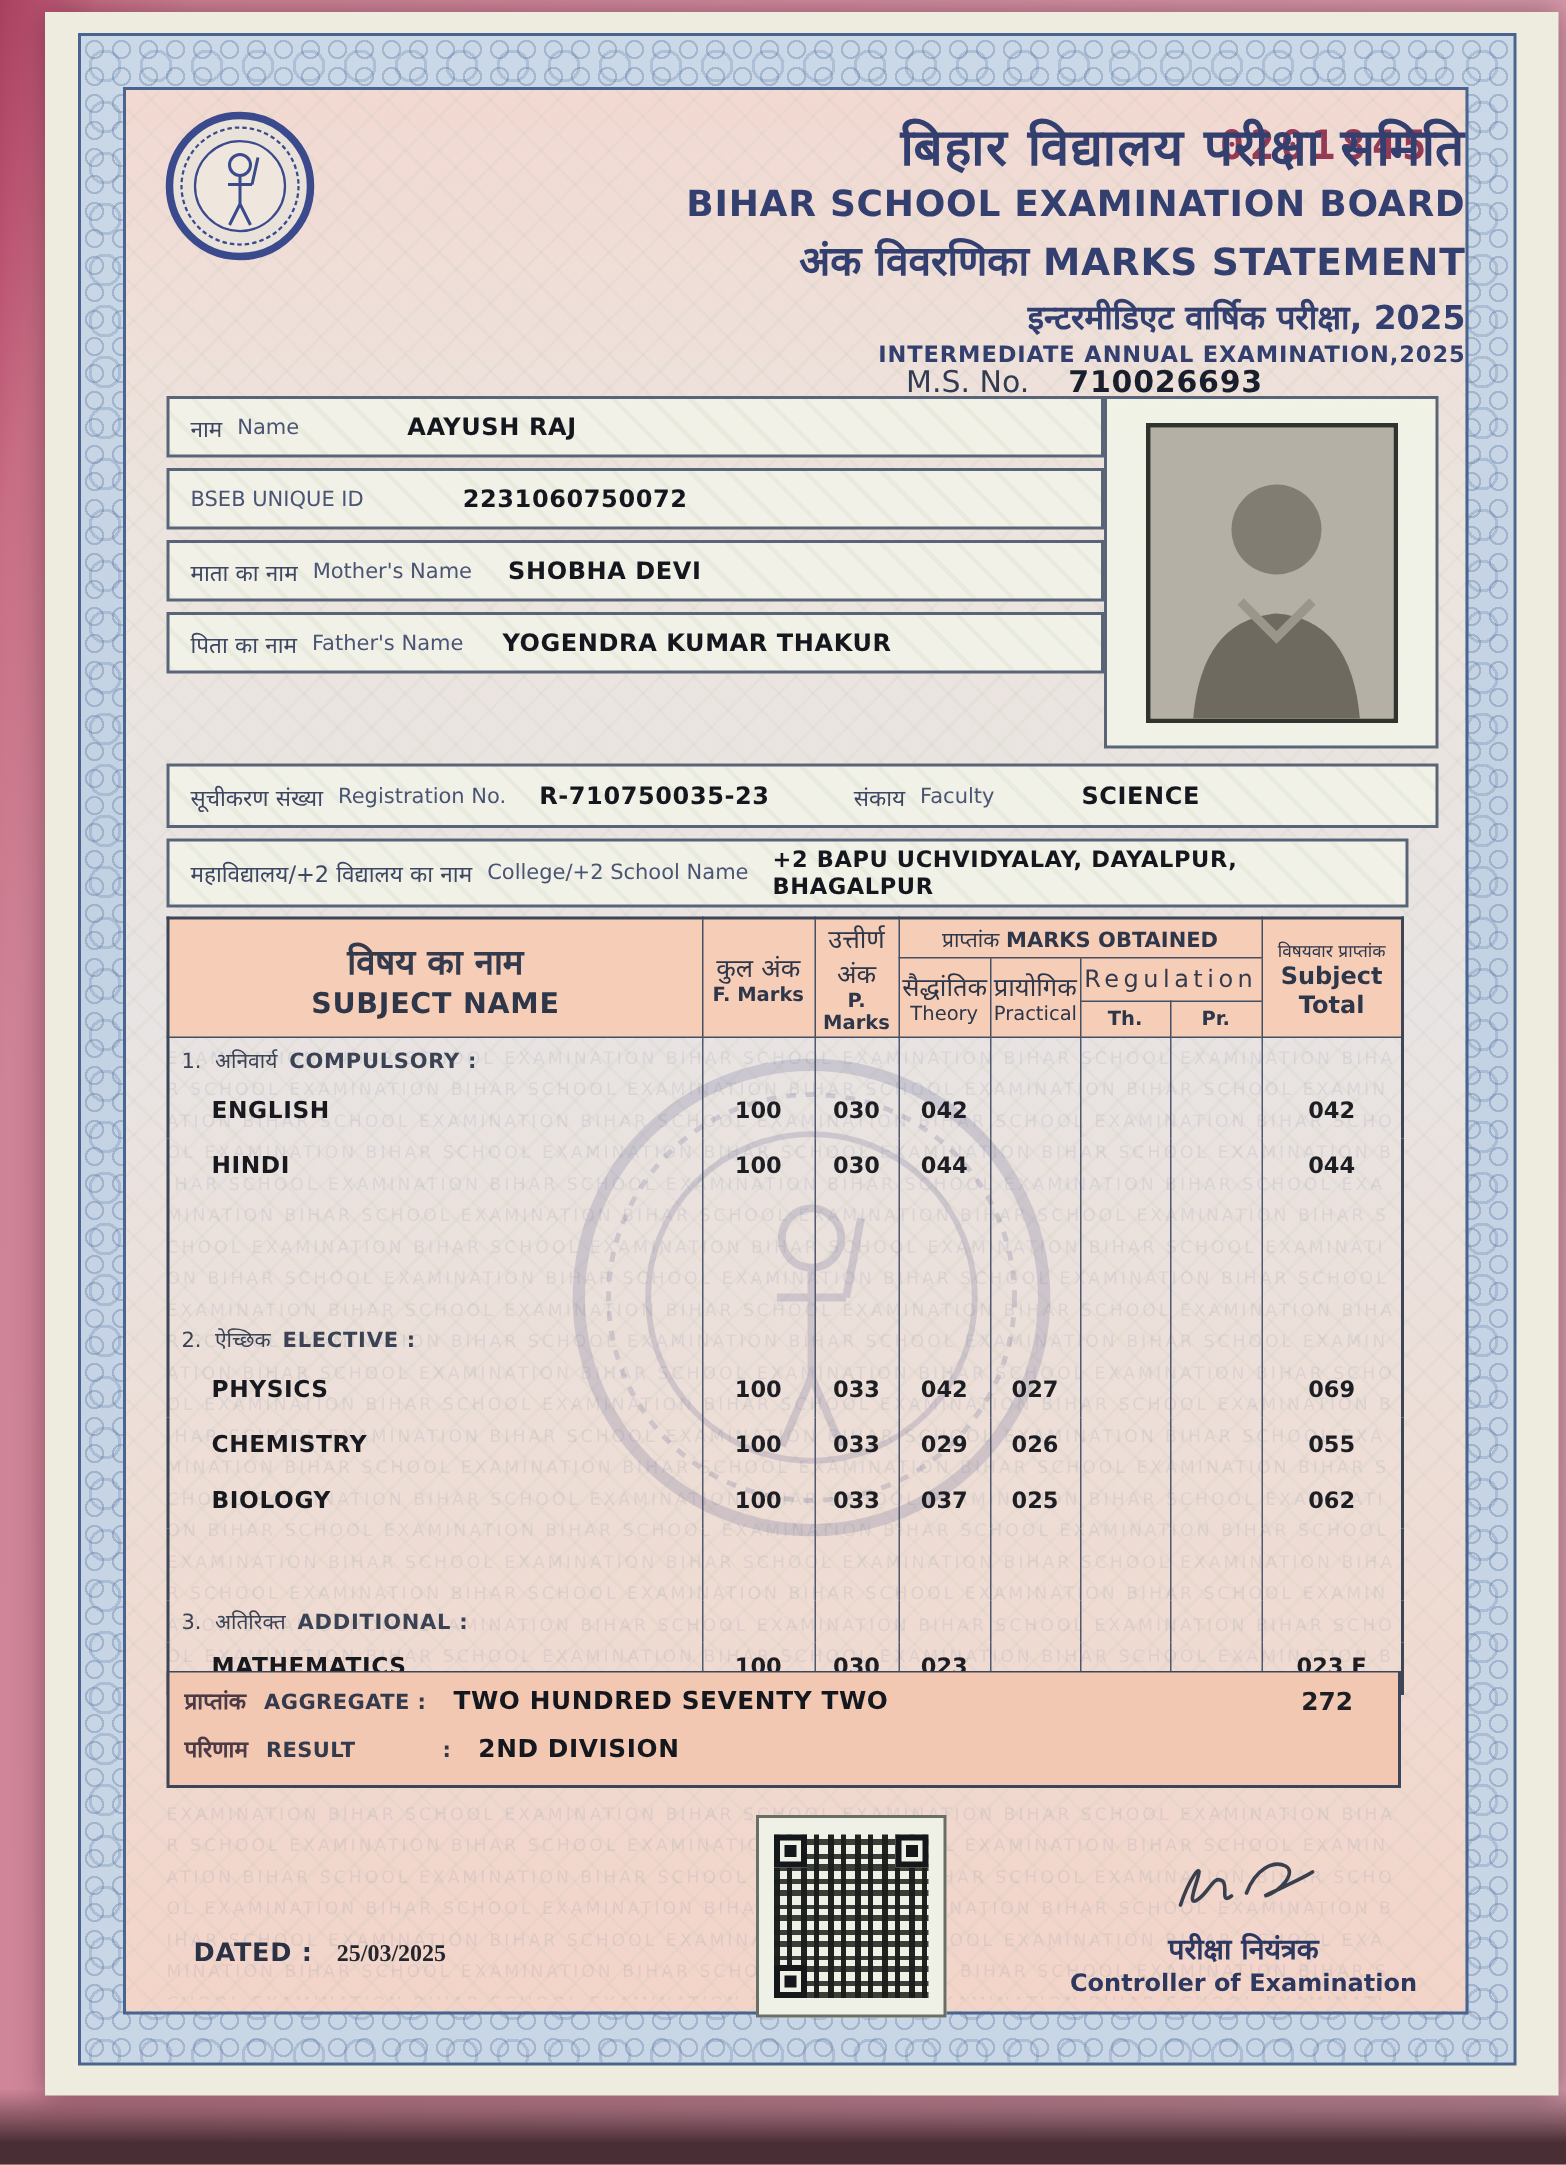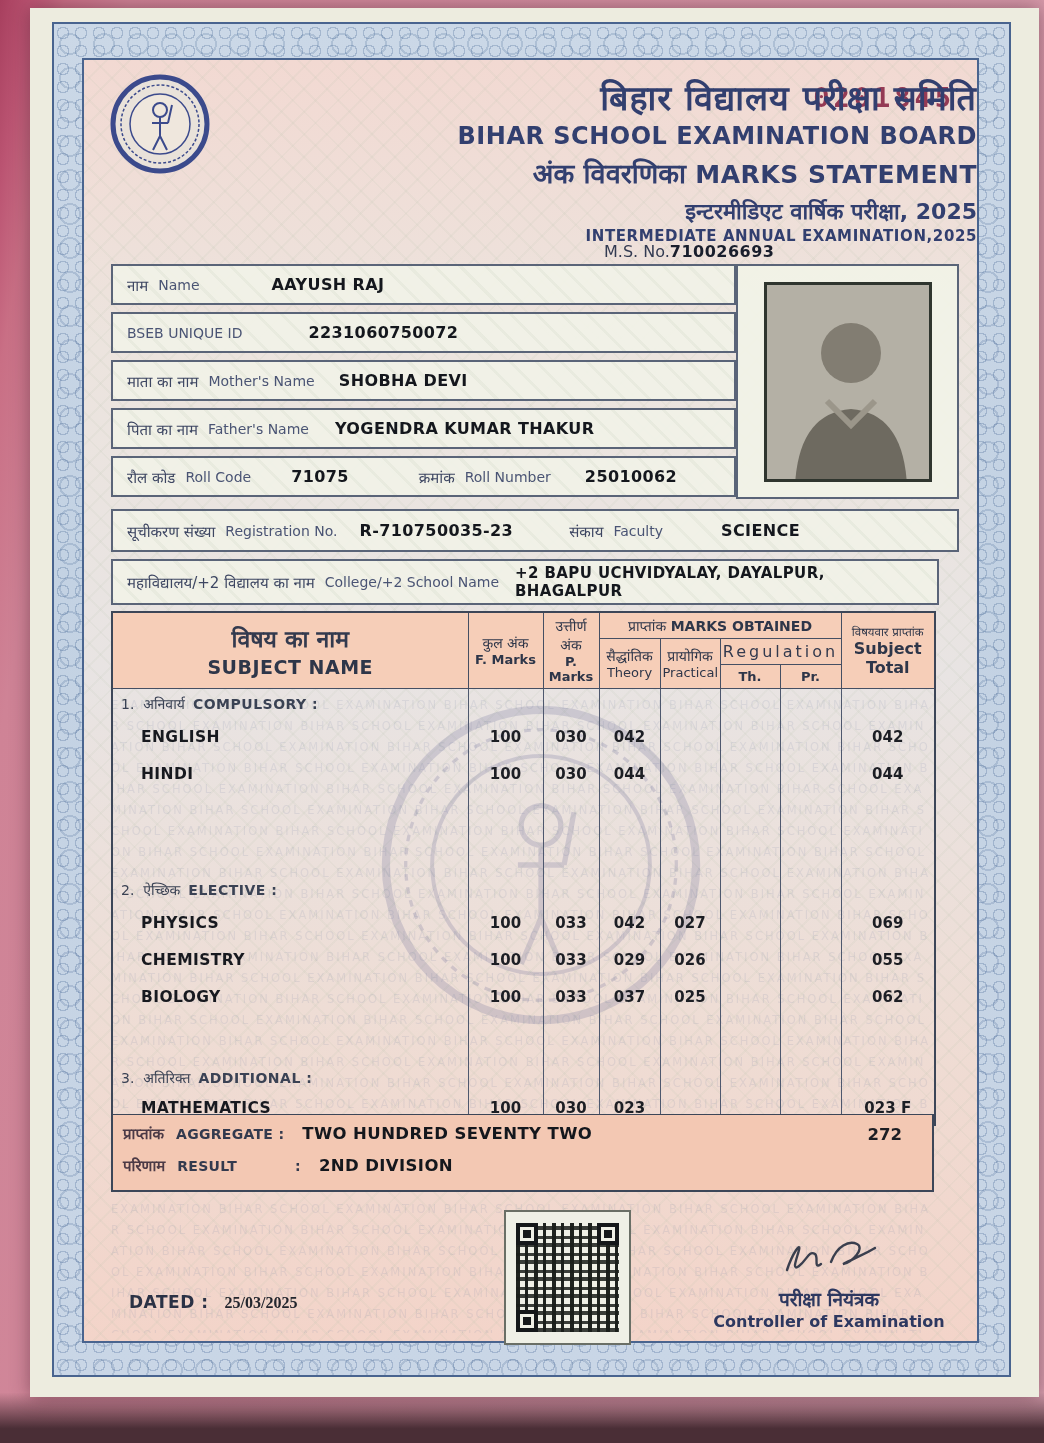--- a/index.html
+++ b/index.html
@@ -44,21 +44,21 @@
   .hdr .marks-line { font-size:27px; font-weight:bold; margin-top:4px; }
   .hdr .marks-line .en { font-size:25px; letter-spacing:.5px; }
   .hdr .exam-hi { font-size:22px; font-weight:bold; margin-top:4px; }
   .hdr .exam-en { font-size:15px; font-weight:bold; letter-spacing:.6px; margin-top:2px; }
   .serial {
     position:absolute; top:22px; right:22px;
     font-family:"DejaVu Sans Mono","Liberation Mono",monospace;
     font-size:27px; letter-spacing:4px; color:#943a54; font-weight:bold;
   }
   .logo { position:absolute; top:14px; left:26px; width:100px; height:100px; }
-  .ms-line { position:absolute; top:182px; left:520px; width:340px; display:flex; font-size:16px; color:#333b52; }
+  .ms-line { position:absolute; top:182px; left:520px; width:340px; display:flex; gap:26px; font-size:20px; color:#333b52; }
   .ms-line b { color:#191e2c; letter-spacing:.5px; }
   
   .field-box {
     border:2px solid #5a6478;
     background:
       repeating-linear-gradient(45deg, rgba(150,170,140,.09) 0 3px, rgba(0,0,0,0) 3px 18px),
       rgba(241,242,231,.93);
     display:flex; align-items:center; padding:0 14px;
   }
   .lab-hi { font-size:15px; color:#3d4662; white-space:nowrap; }
@@ -85,21 +85,21 @@
   .table-wrap { position:absolute; top:551px; left:27px; width:823px; z-index:1; }
   table { border-collapse:collapse; table-layout:fixed; width:823px; }
   th, td { border-left:1.5px solid #4e586e; border-right:1.5px solid #4e586e; }
   thead th {
     border:1.5px solid #454f63; background:#f6ceb8;
     font-weight:normal; color:#2e3649; text-align:center; padding:1px 2px;
   }
   table { border:2px solid #3c4658; }
   .h-sub .hi { font-size:23px; font-weight:bold; color:#333a4e; display:block; }
   .h-sub .en { font-size:19px; font-weight:bold; letter-spacing:.5px; display:block; margin-top:2px; }
-  .h-sm .hi { display:block; font-size:14px; }
+  .h-sm .hi { display:block; font-size:17px; }
   .h-sm .en { display:block; font-size:13px; font-weight:bold; }
   .h-reg { font-size:16px; letter-spacing:3px; color:#333a4e; }
   .h-thpr { font-size:13px; font-weight:bold; }
   .h-tot .hi { display:block; font-size:11.5px; }
   .h-tot .en { display:block; font-size:16px; font-weight:bold; }
   tbody td { padding:0; }
   .sec-label { font-size:14px; color:#3a4254; padding-left:8px !important; }
   .sec-label .en { font-weight:bold; margin-left:8px; letter-spacing:.5px;margin-top:16px; }
   .c-sub { text-align:left; padding-left:28px !important; font-size:15.5px; font-weight:bold; color:#17191f; letter-spacing:.4px; }
   .c-num { text-align:center; font-size:15px; font-weight:bold; color:#1c1e24; }
@@ -190,28 +190,20 @@
       </div>
       <div class="field-box">
         <span class="lab-hi">माता का नाम</span>
         <span class="lab-en">Mother's Name</span>
         <span class="val" style="margin-left:24px">SHOBHA DEVI</span>
       </div>
       <div class="field-box">
         <span class="lab-hi">पिता का नाम</span>
         <span class="lab-en">Father's Name</span>
         <span class="val" style="margin-left:26px">YOGENDRA KUMAR THAKUR</span>
-      </div>
-      <div class="field-box">
-        <span class="lab-hi">रौल कोड</span>
-        <span class="lab-en">Roll Code</span>
-        <span class="val" style="margin-left:40px">71075</span>
-        <span class="lab-hi" style="margin-left:70px">क्रमांक</span>
-        <span class="lab-en">Roll Number</span>
-        <span class="val" style="margin-left:34px">25010062</span>
       </div>
     </div>
 
     <div class="photo-panel">
       <div class="photo-frame">
         <svg viewBox="0 0 84 100" width="168" height="200">
           <rect width="84" height="100" fill="#b4b0a5"></rect>
           <rect width="84" height="100" fill="url(#g0)" opacity="0"></rect>
           <circle cx="42" cy="34" r="15" fill="#827d72"></circle>
           <path d="M14 100 Q16 64 42 62 Q68 64 70 100 Z" fill="#6e6a60"></path>

